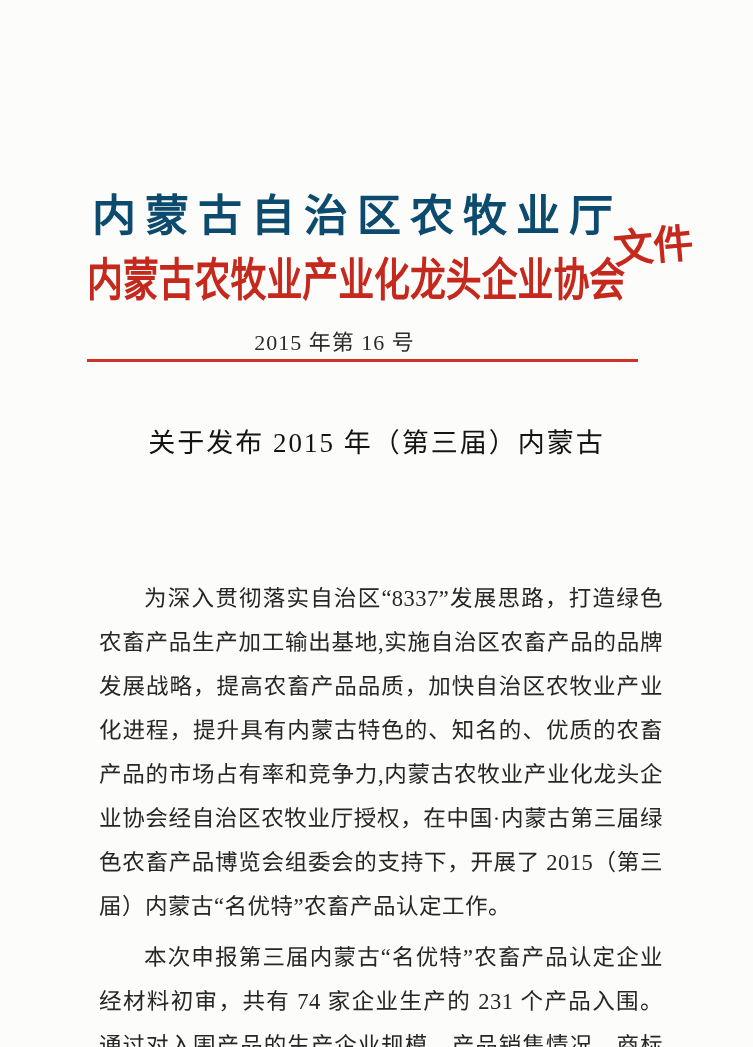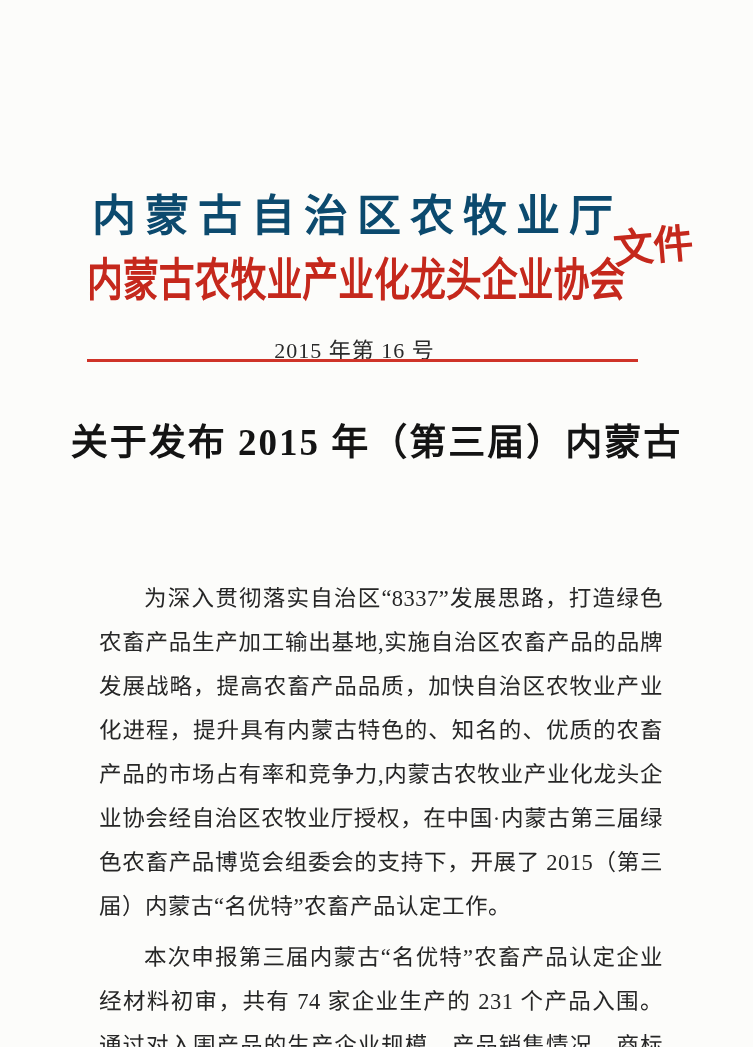--- a/index.html
+++ b/index.html
@@ -48,49 +48,48 @@
     font-weight: bold;
     color: #c5281c;
     transform: rotate(-5deg);
     white-space: nowrap;
   }
 
   
   .doc-number {
     position: absolute;
     left: 0;
-    top: 332px;
+    top: 324px;
     width: 669px;
     text-align: center;
     font-size: 22px;
     color: #2a2a2a;
     letter-spacing: 1px;
-    padding-left: 20px;
   }
   .red-rule {
     position: absolute;
     left: 87px;
     top: 359px;
     width: 551px;
     height: 3px;
     background: #cf3328;
   }
 
   
   .title-block {
     position: absolute;
     left: 0;
     top: 412px;
     width: 753px;
     text-align: center;
     color: #141414;
   }
   .title-line {
-    font-size: 37px;
-    font-weight: bold;
+    font-size: 27px;
+    font-weight: normal;
     line-height: 62px;
     letter-spacing: 2px;
     white-space: nowrap;
   }
 
   
   .body-block {
     position: absolute;
     left: 92px;
     top: 570px;

